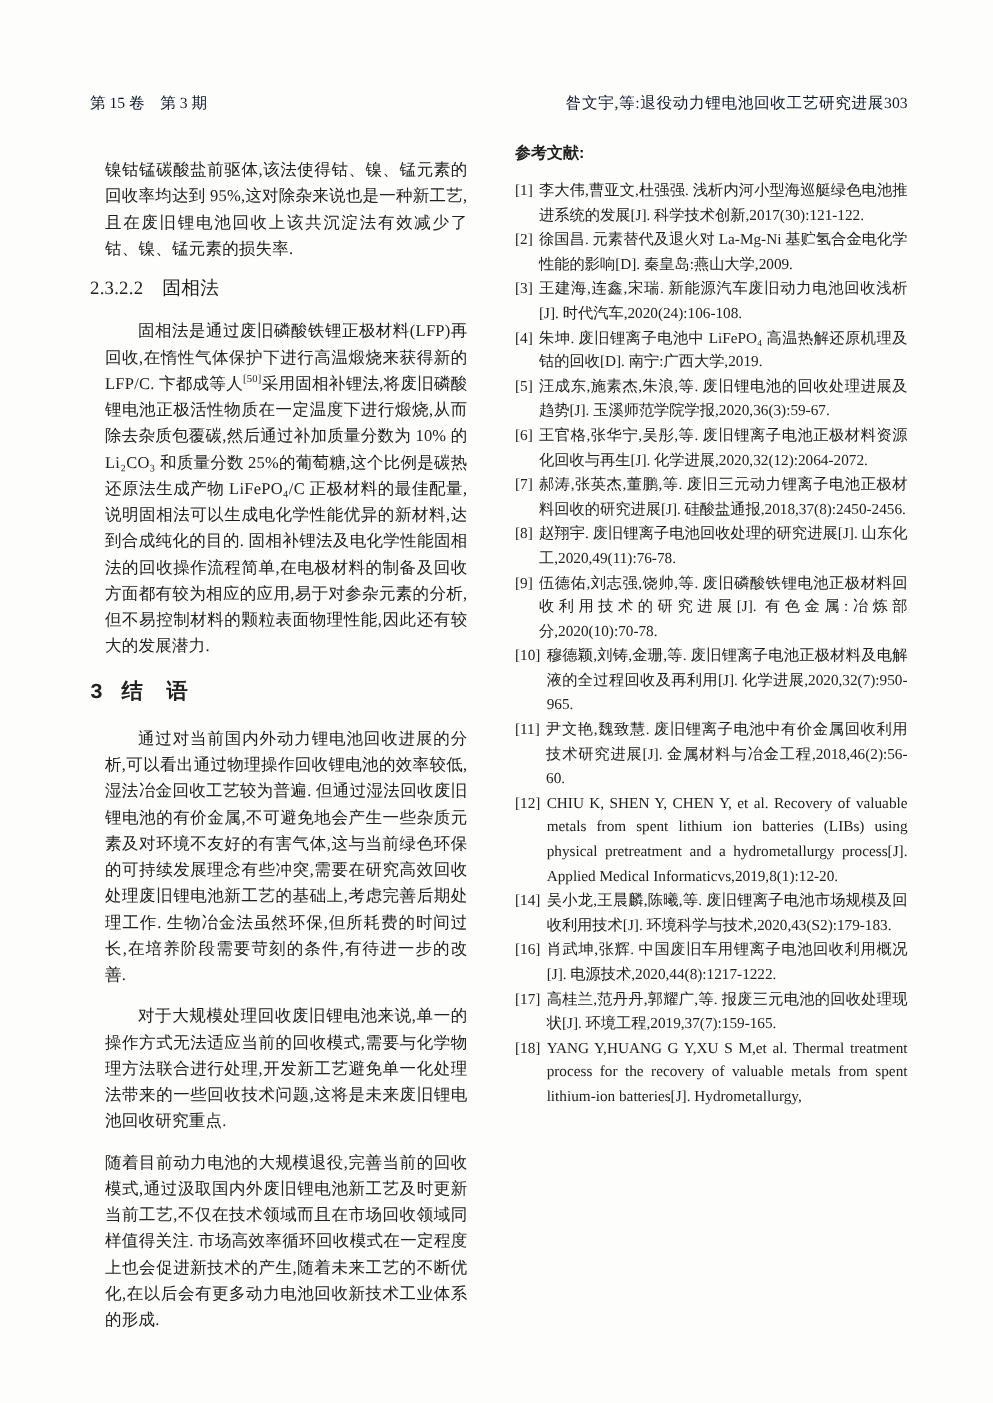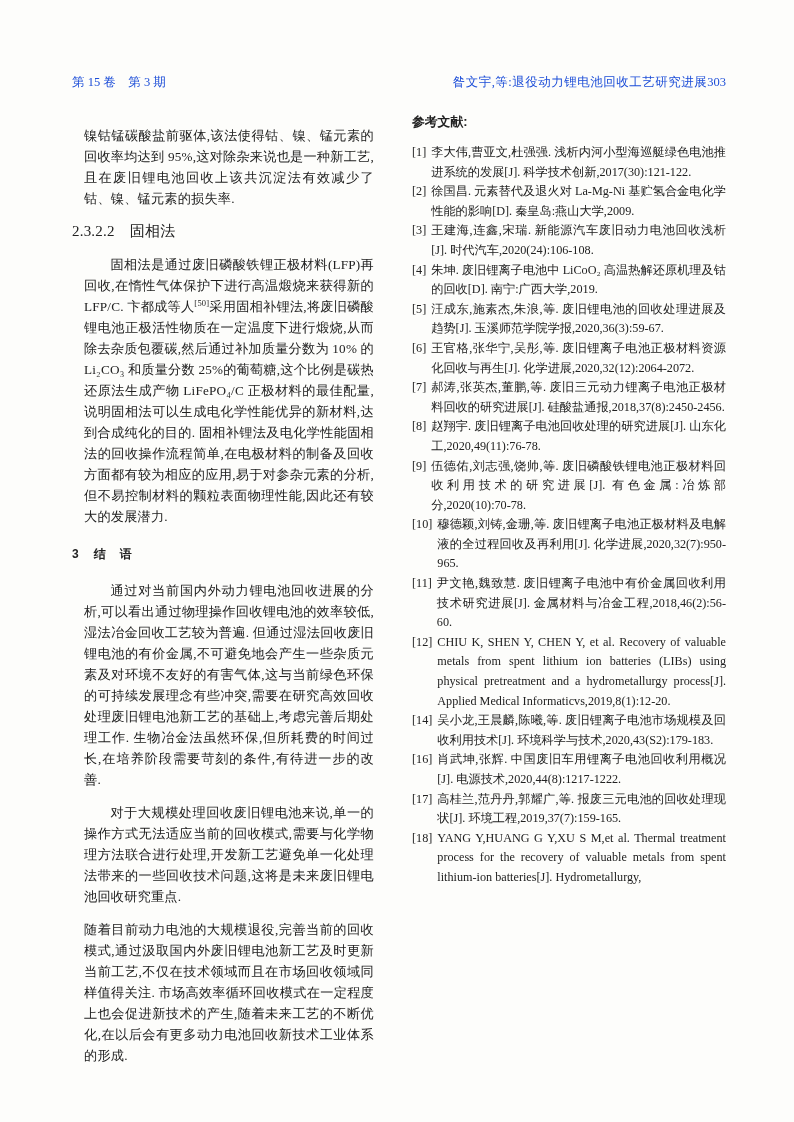--- a/index.html
+++ b/index.html
@@ -9,21 +9,21 @@
     font-family: "Liberation Serif", "DejaVu Serif", serif;
     color: #212121;
     position: relative;
     overflow: hidden;
   }
   .page-header {
     position: absolute;
     top: 74px; left: 72px; right: 68px;
     display: flex; align-items: baseline;
     font-size: 12.5px;
-    color: #1d4ed8;
+    color: #0f172a;
   }
   .page-header .vol { white-space: nowrap; }
   .page-header .running-title { flex: 1; text-align: right; letter-spacing: 0.5px; }
   .page-header .pageno { white-space: nowrap; }
 
   .columns {
     position: absolute;
     top: 113px; left: 72px; right: 68px;
     display: flex; gap: 26px;
   }
@@ -42,22 +42,22 @@
 
   .subsection-heading {
     font-size: 15px;
     line-height: 21px;
     margin: 1px 0;
     font-weight: normal;
     letter-spacing: 0.2px;
   }
 
   .section-heading {
-    font-family: Liberation Sans, sans-serif;
-    font-size: 12px;
+    font-family: Liberation Mono, monospace;
+    font-size: 17px;
     font-weight: bold;
     margin: 17px 0 15px 0;
     letter-spacing: 1px;
   }
   .section-heading .sec-num { margin-right: 14px; }
 
   sup.cite {
     font-size: 8.5px;
     vertical-align: super;
     line-height: 0;
@@ -121,21 +121,21 @@
     <span class="ref-text">徐国昌. 元素替代及退火对 La-Mg-Ni 基贮氢合金电化学性能的影响[D]. 秦皇岛:燕山大学,2009.</span>
   </li>
 
   <li>
     <span class="ref-num">[3]</span>
     <span class="ref-text">王建海,连鑫,宋瑞. 新能源汽车废旧动力电池回收浅析[J]. 时代汽车,2020(24):106-108.</span>
   </li>
 
   <li>
     <span class="ref-num">[4]</span>
-    <span class="ref-text">朱坤. 废旧锂离子电池中 LiCoO₂ 高温热解还原机理及钴的回收[D]. 南宁:广西大学,2019.</span>
+    <span class="ref-text">朱坤. 废旧锂离子电池中 LiFePO₄ 高温热解还原机理及钴的回收[D]. 南宁:广西大学,2019.</span>
   </li>
 
   <li>
     <span class="ref-num">[5]</span>
     <span class="ref-text">汪成东,施素杰,朱浪,等. 废旧锂电池的回收处理进展及趋势[J]. 玉溪师范学院学报,2020,36(3):59-67.</span>
   </li>
 
   <li>
     <span class="ref-num">[6]</span>
     <span class="ref-text">王官格,张华宁,吴彤,等. 废旧锂离子电池正极材料资源化回收与再生[J]. 化学进展,2020,32(12):2064-2072.</span>

